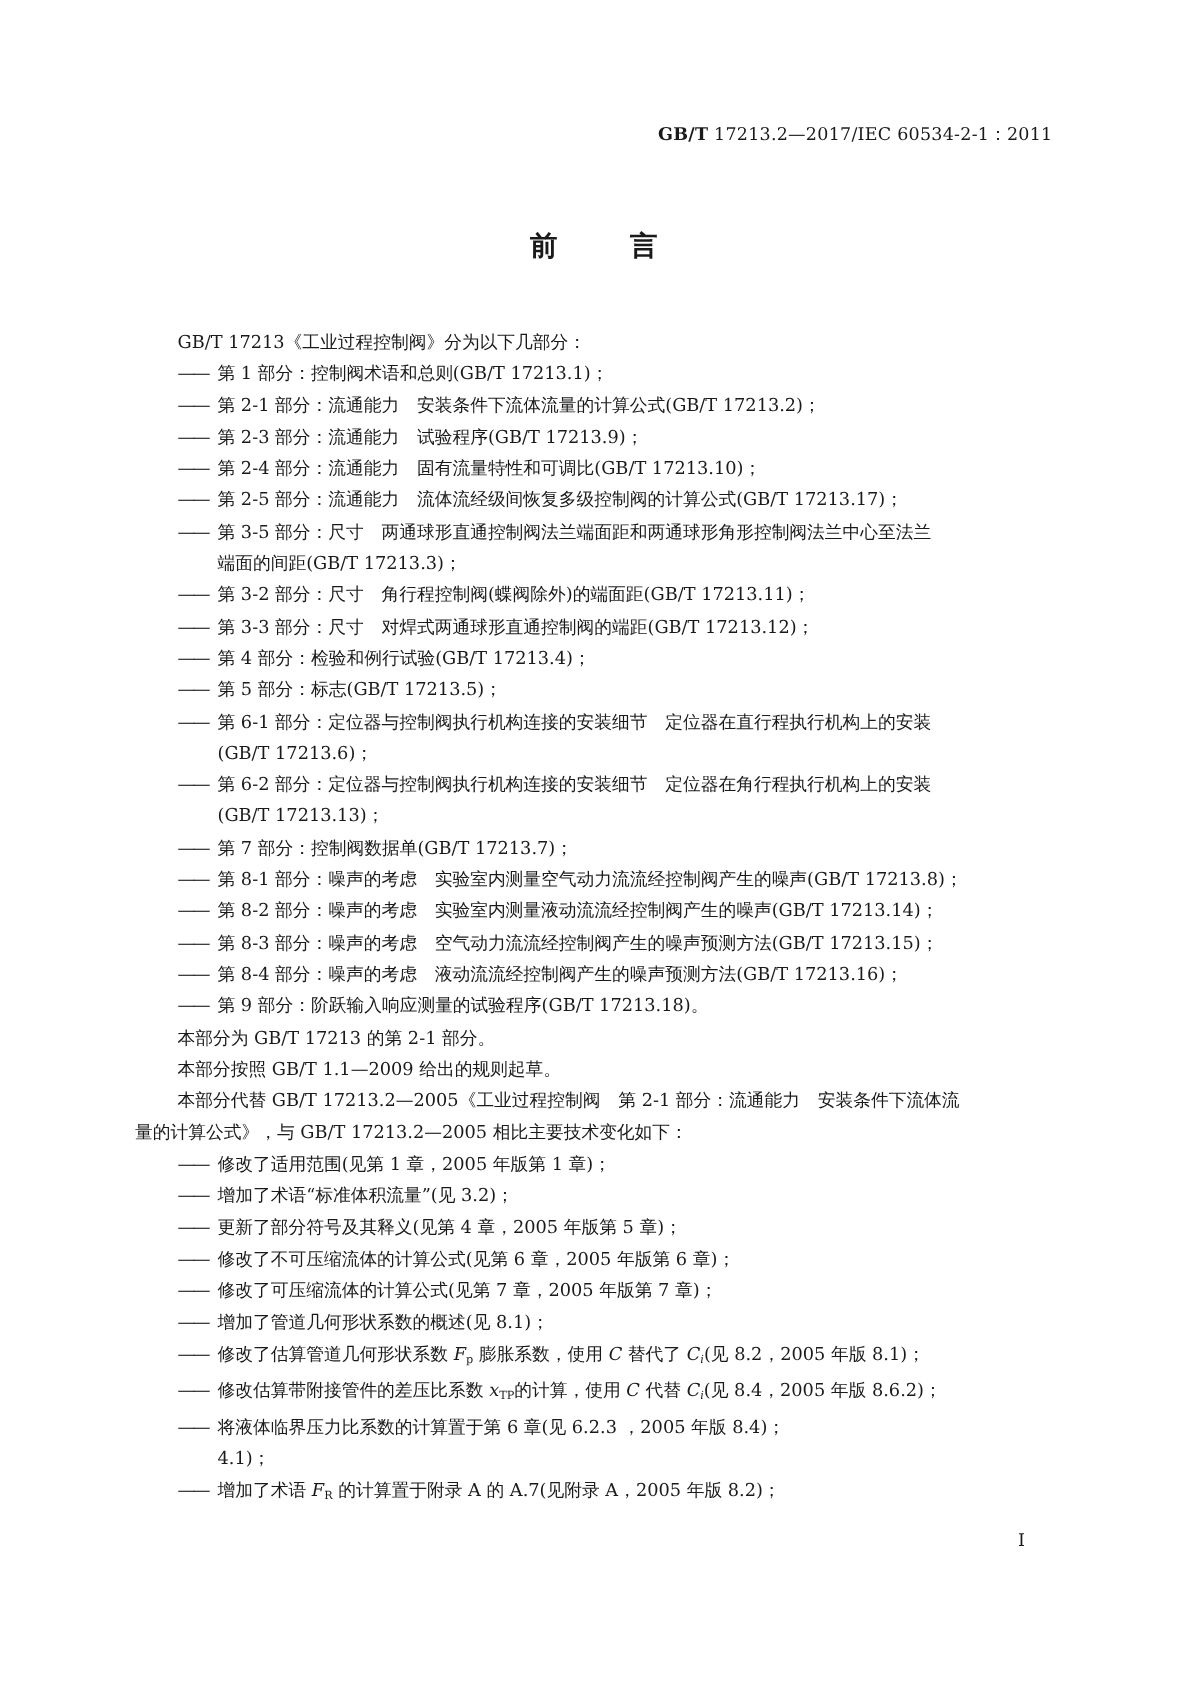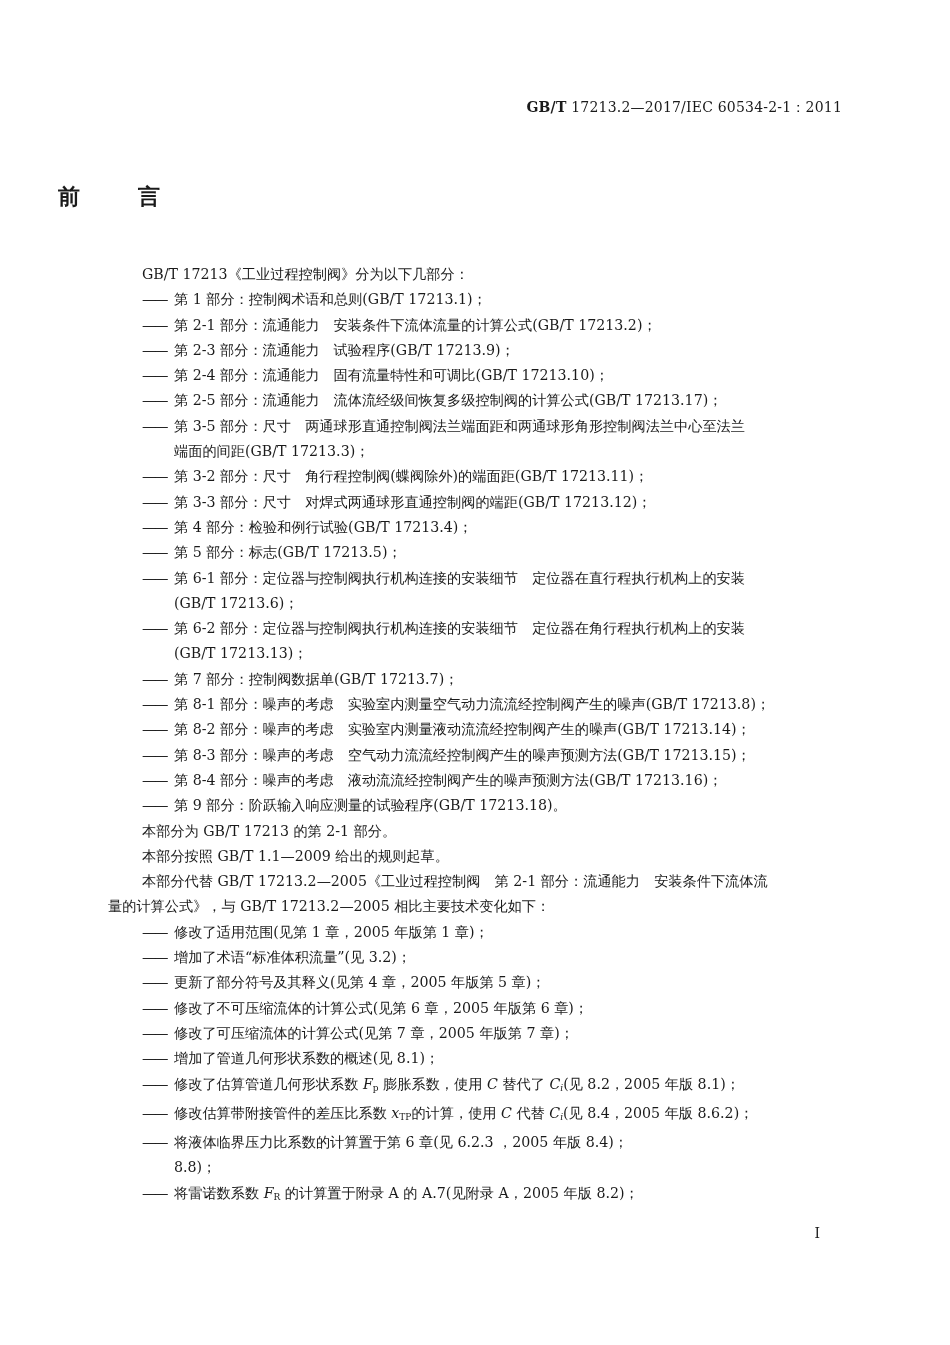--- a/index.html
+++ b/index.html
@@ -1,20 +1,20 @@
 <!DOCTYPE html>
 <html><head>
   <meta charset="utf-8">
   <style>
     html, body { margin: 0; padding: 0; background: #ffffff; }
     body { width: 950px; height: 1345px; position: relative; overflow: hidden;
       font-family: "DejaVu Serif", "Liberation Serif", serif; color: #1a1a1a; }
     .header { position: absolute; top: 99px; right: 108px; font-size: 14px; letter-spacing: 0.2px; }
     .header .gb { font-weight: bold; }
-    .title { position: absolute; top: 182px; left: 0; width: 950px; text-align: left;
+    .title { position: absolute; top: 182px; left: 0; width: 950px; text-align: center;
       font-family: "DejaVu Sans", sans-serif; font-weight: bold; font-size: 22px; letter-spacing: 58px; padding-left: 58px; box-sizing: border-box; }
     .body { position: absolute; top: 262px; left: 108px; width: 738px; font-size: 14.2px; line-height: 25.3px; }
     .p { margin: 0; }
     .indent { padding-left: 34px; }
     .dash { padding-left: 34px; text-indent: 0; }
     .dash .d { display: inline-block; width: 32px; letter-spacing: -2px; }
     .cont { padding-left: 66px; }
     .sub { font-size: 9px; vertical-align: -2px; }
     .it { font-style: italic; }
     .pagenum { position: absolute; top: 1225px; right: 130px; font-size: 14px; }
@@ -60,17 +60,17 @@
 
   <p class="p dash"><span class="d">——</span><span>修改了适用范围(见第 1 章，2005 年版第 1 章)；</span></p>
   <p class="p dash"><span class="d">——</span><span>增加了术语“标准体积流量”(见 3.2)；</span></p>
   <p class="p dash"><span class="d">——</span><span>更新了部分符号及其释义(见第 4 章，2005 年版第 5 章)；</span></p>
   <p class="p dash"><span class="d">——</span><span>修改了不可压缩流体的计算公式(见第 6 章，2005 年版第 6 章)；</span></p>
   <p class="p dash"><span class="d">——</span><span>修改了可压缩流体的计算公式(见第 7 章，2005 年版第 7 章)；</span></p>
   <p class="p dash"><span class="d">——</span><span>增加了管道几何形状系数的概述(见 8.1)；</span></p>
   <p class="p dash"><span class="d">——</span><span>修改了估算管道几何形状系数 </span><span class="it">F</span><span class="sub">p</span><span> 膨胀系数，使用 </span><span class="it">C</span><span> 替代了 </span><span class="it">C</span><span class="sub it">i</span><span>(见 8.2，2005 年版 8.1)；</span></p>
   <p class="p dash"><span class="d">——</span><span>修改估算带附接管件的差压比系数 </span><span class="it">x</span><span class="sub">TP</span><span>的计算，使用 </span><span class="it">C</span><span> 代替 </span><span class="it">C</span><span class="sub it">i</span><span>(见 8.4，2005 年版 8.6.2)；</span></p>
   <p class="p dash"><span class="d">——</span><span>将液体临界压力比系数的计算置于第 6 章(见 6.2.3 ，2005 年版 8.4)；</span></p>
-  <p class="p cont">8.8)；</p>
-  <p class="p dash"><span class="d">——</span><span>将雷诺数系数 </span><span class="it">F</span><span class="sub">R</span><span> 的计算置于附录 A 的 A.7(见附录 A，2005 年版 8.2)；</span></p>
+  <p class="p cont">4.1)；</p>
+  <p class="p dash"><span class="d">——</span><span>增加了术语 </span><span class="it">F</span><span class="sub">R</span><span> 的计算置于附录 A 的 A.7(见附录 A，2005 年版 8.2)；</span></p>
 </div>
 
 <div class="pagenum">I</div>
 
 </body></html>

